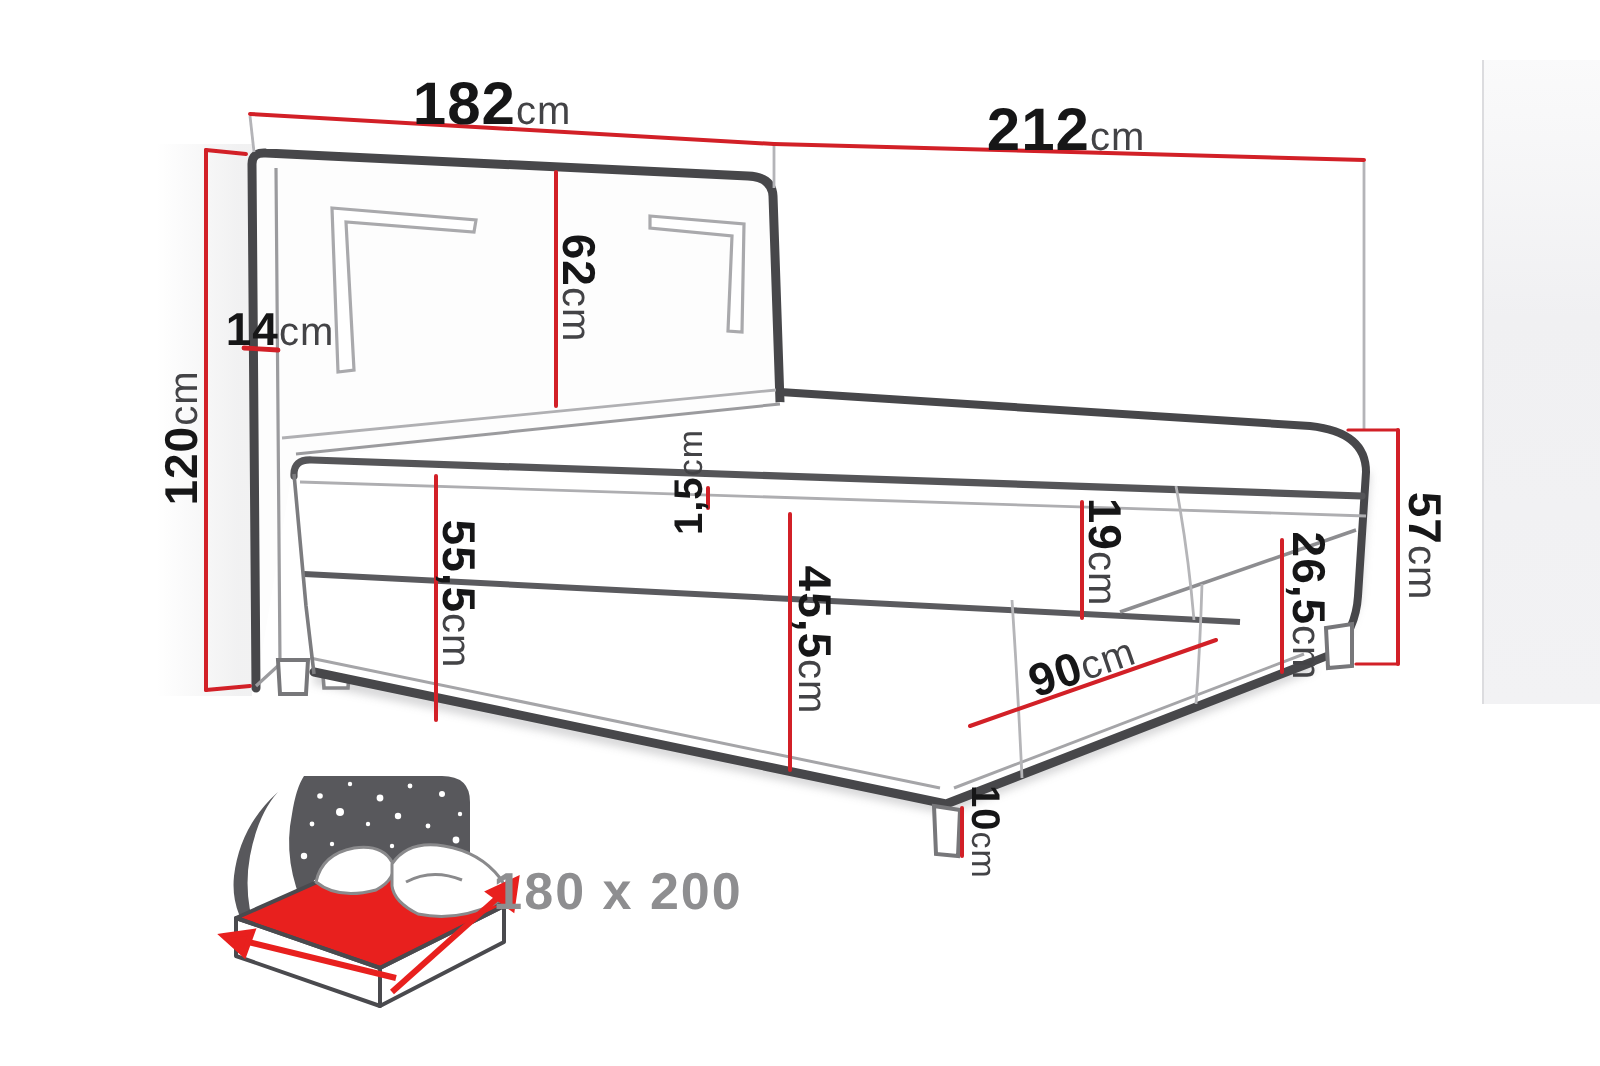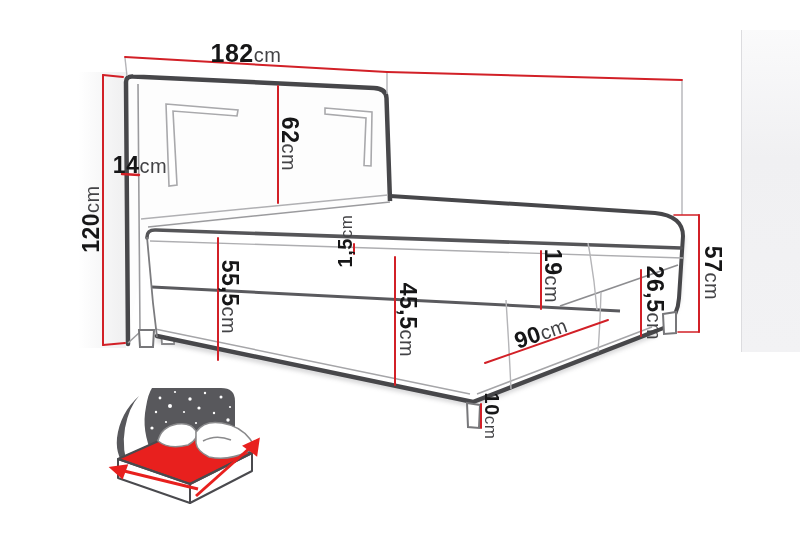--- a/index.html
+++ b/index.html
@@ -14,21 +14,21 @@
     border-left:1px solid #dcdcdf;}
   .wall-left{position:absolute;left:78px;top:72px;width:48px;height:276px;
     background:linear-gradient(90deg, rgba(0,0,0,0) 0%, rgba(60,60,70,.07) 85%);}
   
   .dim{
     position:absolute;white-space:nowrap;transform:translate(-50%,-50%);
     line-height:1;letter-spacing:.5px;
   }
   .dim .num{font-weight:bold;color:#161617;font-size:23px;}
   .dim .unit{font-weight:normal;color:#434346;font-size:20px;}
-  .dim.big .num{font-size:25px;}
+  .dim.big .num{font-size:30px;}
   .dim.small .num{font-size:20px;}
   .dim.small .unit{font-size:17px;}
   .rot90{transform:translate(-50%,-50%) rotate(90deg);}
   .rotm90{transform:translate(-50%,-50%) rotate(-90deg);}
   .rot-diag{transform:translate(-50%,-50%) rotate(-19deg);}
   .size-badge{
     position:absolute;transform:translate(-50%,-50%);
     color:#8e8e90;font-weight:bold;font-size:26px;letter-spacing:1px;white-space:nowrap;
   }
 </style>
@@ -184,20 +184,21 @@
         <line x1="198" y1="489" x2="120" y2="470"></line>
         <polygon points="112,468 126,466 122,477"></polygon>
         <line x1="196" y1="496" x2="252" y2="446"></line>
         <polygon points="258,440 256,454 245,446"></polygon>
       </g>
     </g>
   </svg>
 
   <div class="dim big" style="left:246px;top:53px;"><span class="num">182</span><span class="unit">cm</span></div>
 
+  <div class="dim big" style="left:533px;top:66px;"><span class="num">212</span><span class="unit">cm</span></div>
 
   <div class="dim rotm90" style="left:91px;top:219px;"><span class="num">120</span><span class="unit">cm</span></div>
 
   <div class="dim" style="left:140px;top:165px;"><span class="num">14</span><span class="unit">cm</span></div>
 
   <div class="dim rot90" style="left:289px;top:144px;"><span class="num">62</span><span class="unit">cm</span></div>
 
   <div class="dim rot90" style="left:229px;top:297px;"><span class="num">55,5</span><span class="unit">cm</span></div>
 
   <div class="dim rotm90 small" style="left:345px;top:241px;"><span class="num">1,5</span><span class="unit">cm</span></div>
@@ -207,14 +208,15 @@
   <div class="dim rot90" style="left:552px;top:276px;"><span class="num">19</span><span class="unit">cm</span></div>
 
   <div class="dim rot90" style="left:654px;top:303px;"><span class="num">26,5</span><span class="unit">cm</span></div>
 
   <div class="dim rot90 small" style="left:492px;top:416px;"><span class="num">10</span><span class="unit">cm</span></div>
 
   <div class="dim rot-diag" style="left:541px;top:333px;"><span class="num">90</span><span class="unit">cm</span></div>
 
   <div class="dim rot90" style="left:712px;top:273px;"><span class="num">57</span><span class="unit">cm</span></div>
 
+  <div class="size-badge" style="left:309px;top:446px;">180 x 200</div>
 
 </div>
 
 </body></html>

